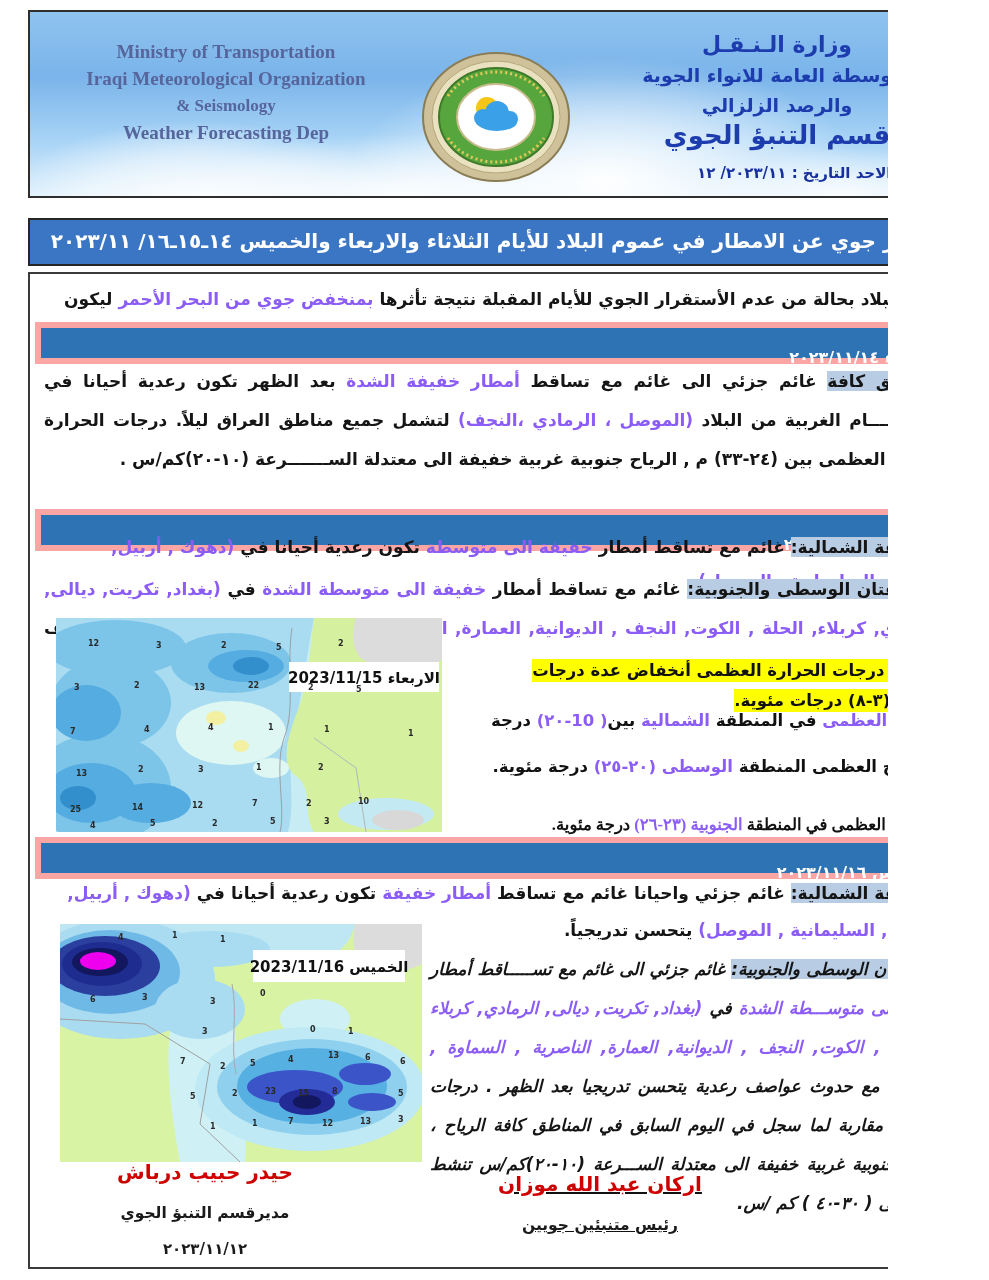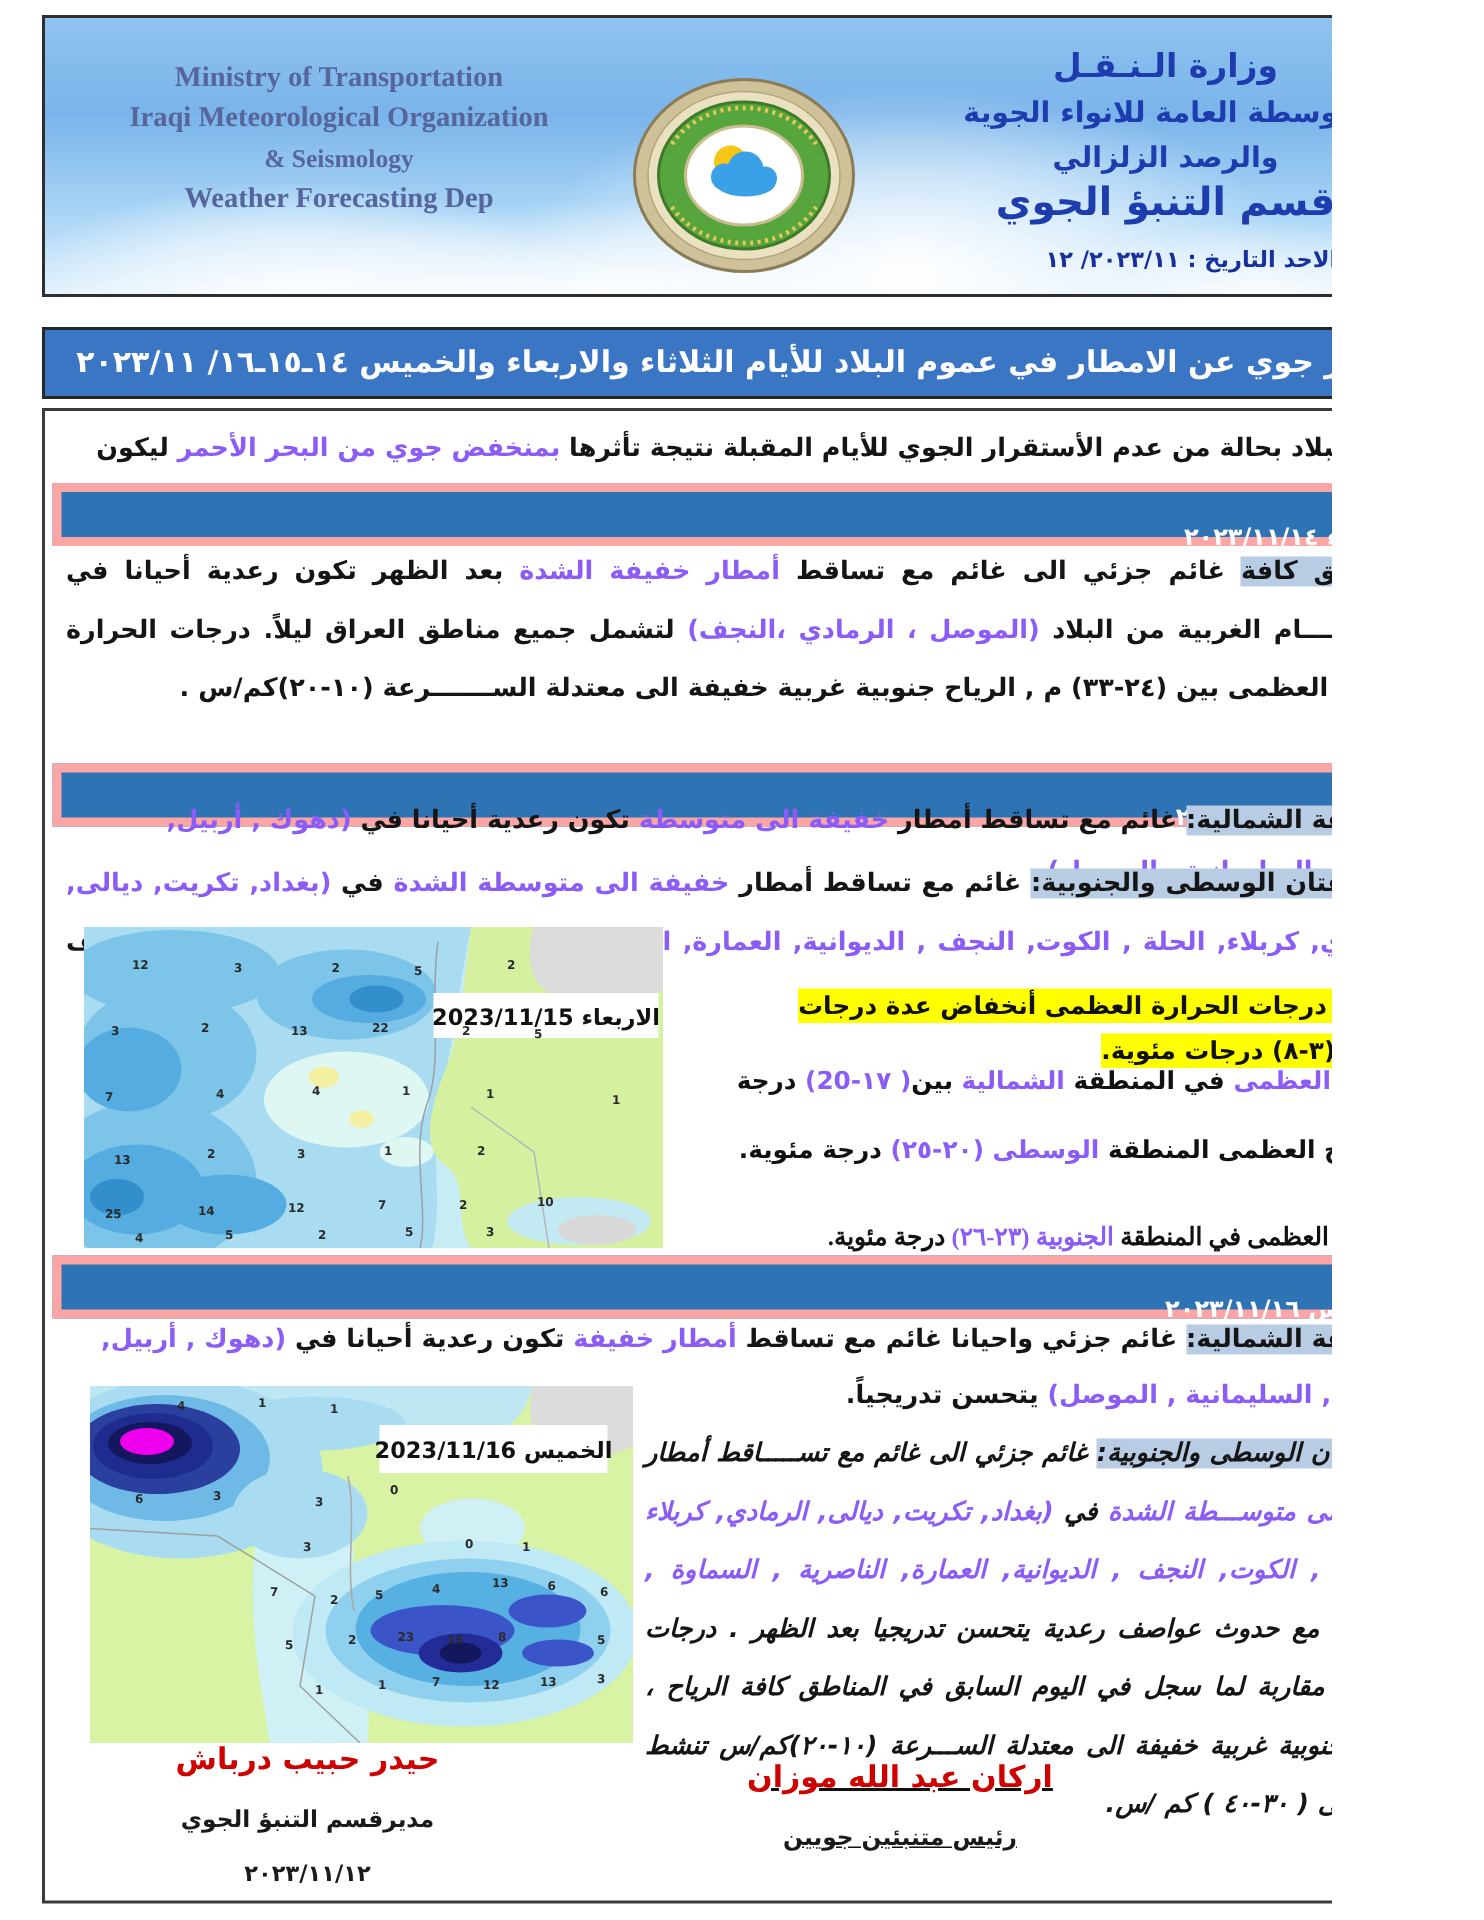--- a/index.html
+++ b/index.html
@@ -167,21 +167,21 @@
           <text x="302" y="186" class="map-num">10</text>
           <text x="34" y="210" class="map-num">4</text>
           <text x="94" y="208" class="map-num">5</text>
           <text x="156" y="208" class="map-num">2</text>
           <text x="214" y="206" class="map-num">5</text>
           <text x="268" y="206" class="map-num">3</text>
         </g>
     </svg>
 
     <div class="wed-line y-drop"><span class="seg-plain">وتشهد درجات الحرارة العظمى أنخفاض عدة درجات بمقدار(٣-٨) درجات مئوية.</span></div>
-    <div class="wed-line t-north"><span class="seg-plain">تتراوح </span><span class="seg-red">العظمى</span><span class="seg-plain">  في المنطقة </span><span class="seg-red">الشمالية</span><span class="seg-plain"> بين</span><span class="seg-red">( ١٧-20)</span><span class="seg-plain"> درجة مئوية.</span></div>
+    <div class="wed-line t-north"><span class="seg-plain">تتراوح </span><span class="seg-red">العظمى</span><span class="seg-plain">  في المنطقة </span><span class="seg-red">الشمالية</span><span class="seg-plain"> بين</span><span class="seg-red">( 10-٢٠)</span><span class="seg-plain"> درجة مئوية.</span></div>
     <div class="wed-line t-mid"><span class="seg-plain">وتتراوح العظمى المنطقة </span><span class="seg-red">الوسطى (٢٠-٢٥)</span><span class="seg-plain"> درجة مئوية.</span></div>
     <div class="wed-line t-south"><span class="seg-plain">و تتراوح العظمى في المنطقة </span><span class="seg-red">الجنوبية (٢٣-٢٦)</span><span class="seg-plain"> درجة مئوية.</span></div>
 
     <div class="day-bar bar-thu">الخميس ٢٠٢٣/١١/١٦</div>
     <div class="para p-thu-north"><span class="seg-hl">المنطقة الشمالية:</span><span class="seg-plain"> غائم جزئي واحيانا غائم مع تساقط </span><span class="seg-red">أمطار خفيفة</span><span class="seg-plain"> تكون رعدية أحيانا في </span><span class="seg-red">(دهوك , أربيل, كركوك, السليمانية , الموصل)</span><span class="seg-plain"> يتحسن تدريجياً.</span></div>
 
     <svg class="map2" viewBox="0 0 362 238">
       <rect width="362" height="238" fill="#d8f3a4"></rect>
       <path d="M0,0 L295,0 C290,20 280,30 260,34 C220,40 170,36 130,30 C90,24 40,28 0,45 Z" fill="#bfe7f3"></path>
       <path d="M295,0 L362,0 L362,40 C338,52 310,48 298,36 C292,24 293,10 295,0 Z" fill="#dcdcdc"></path>

